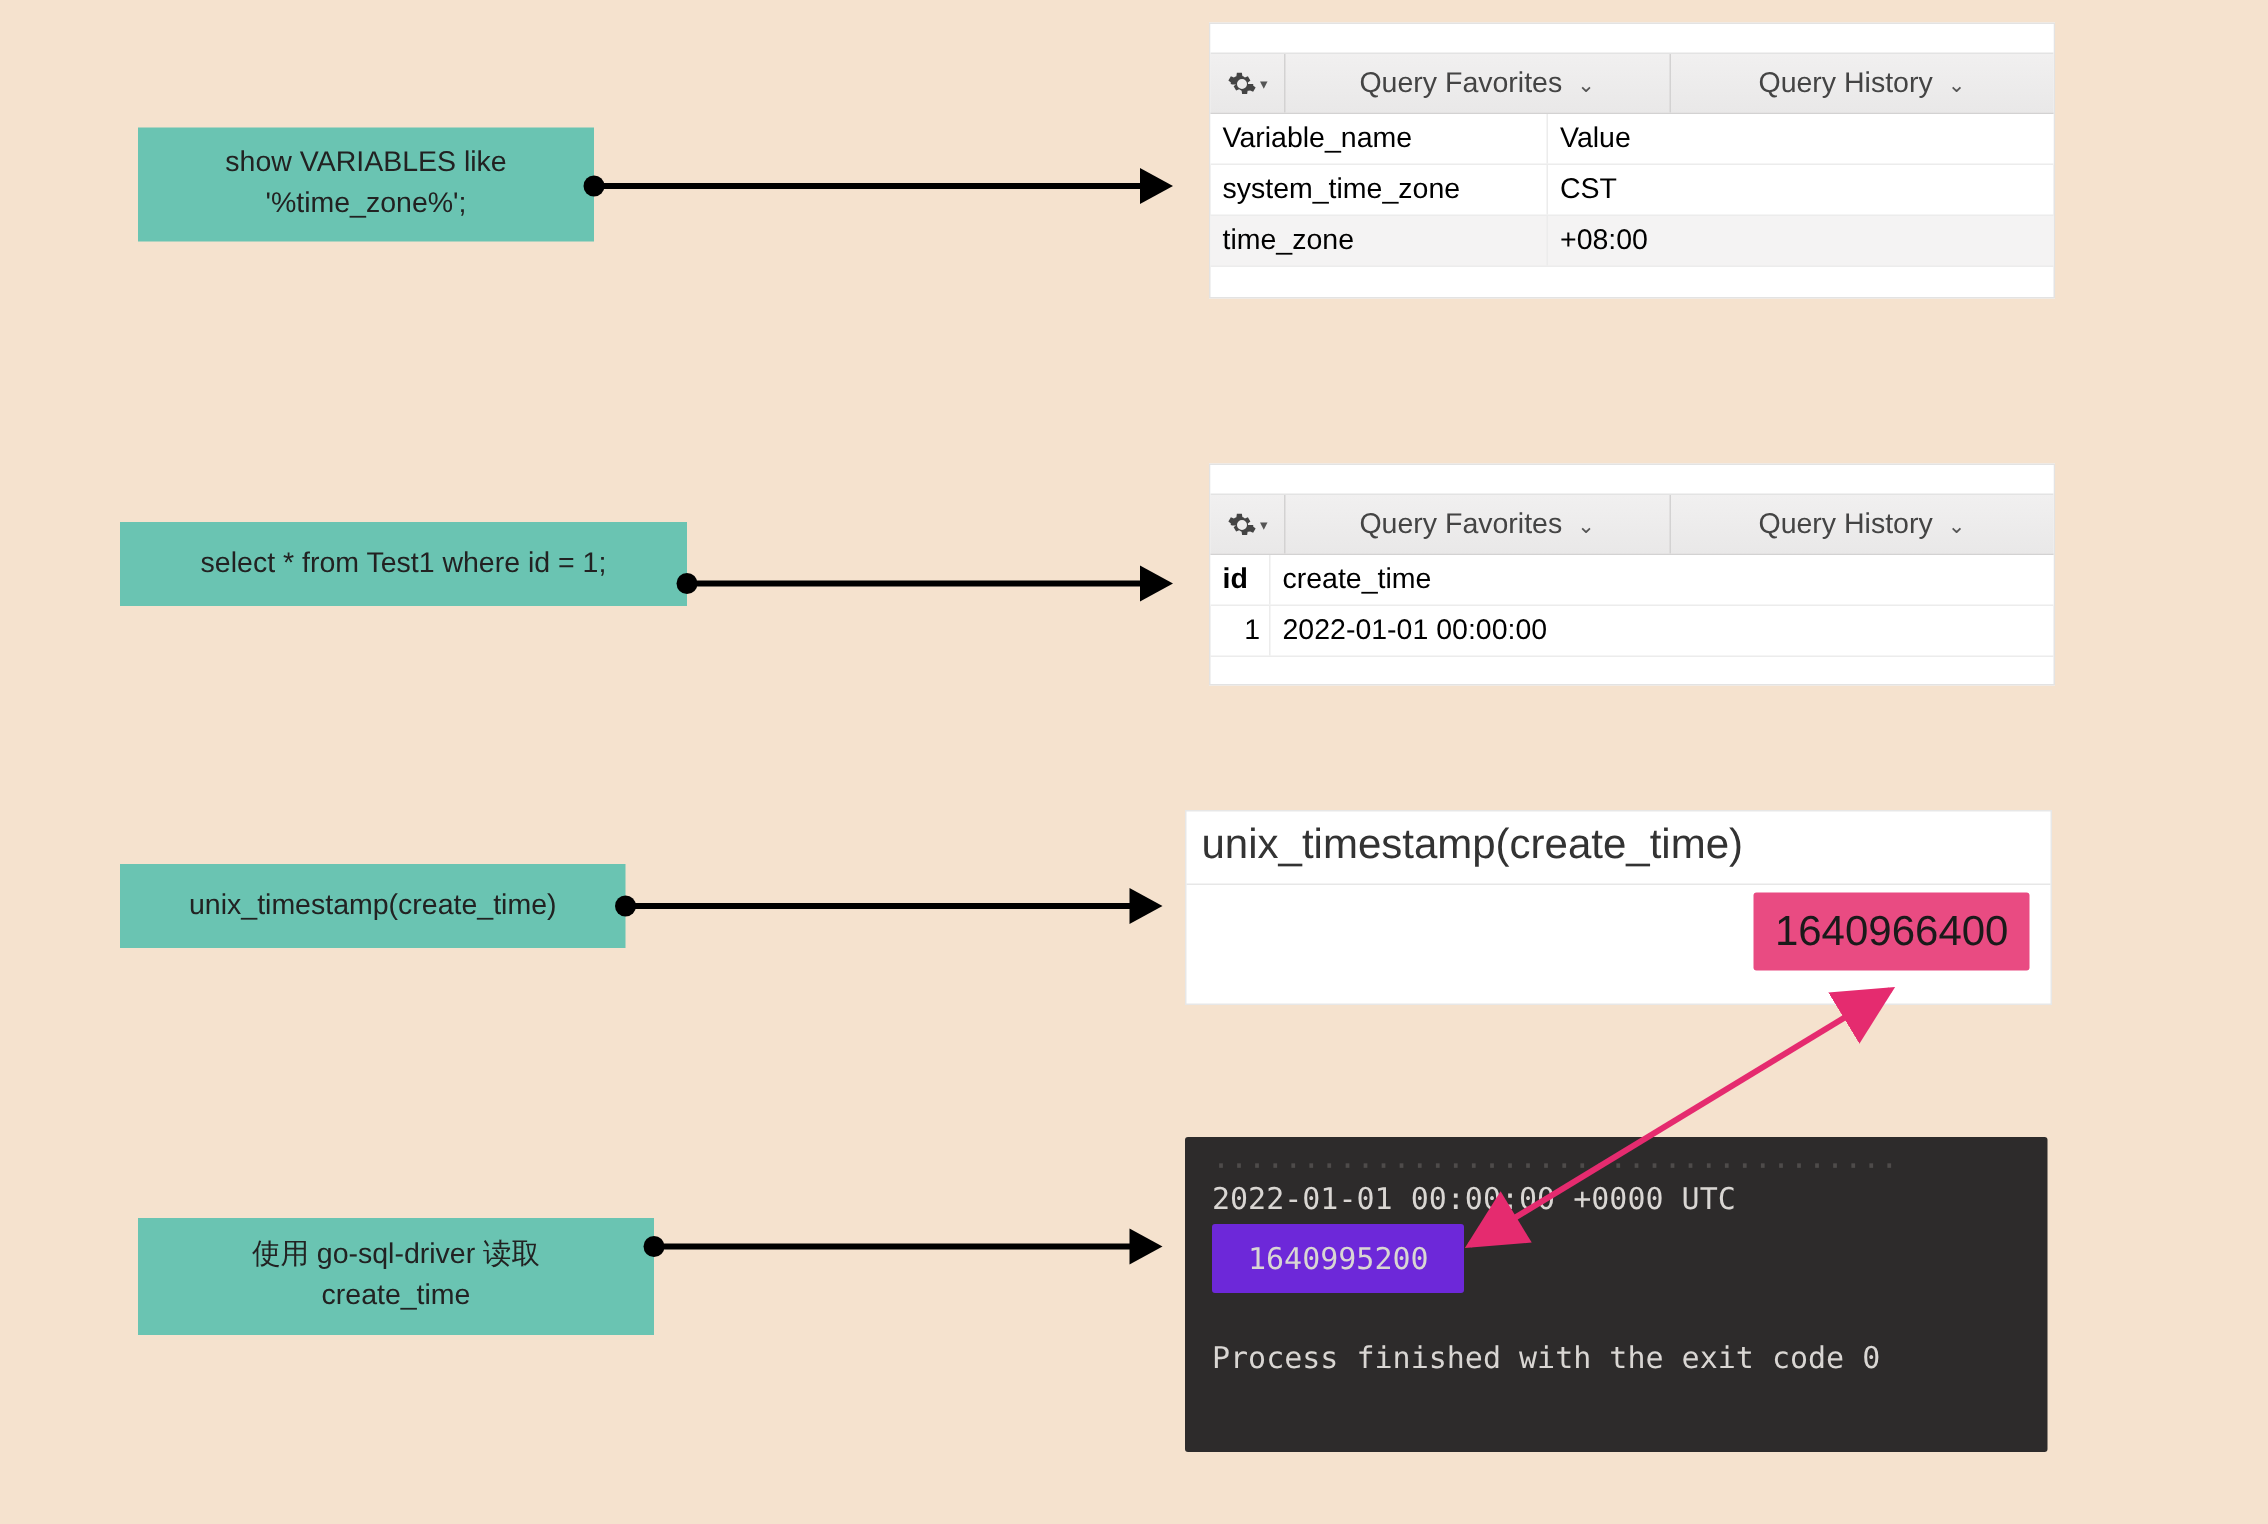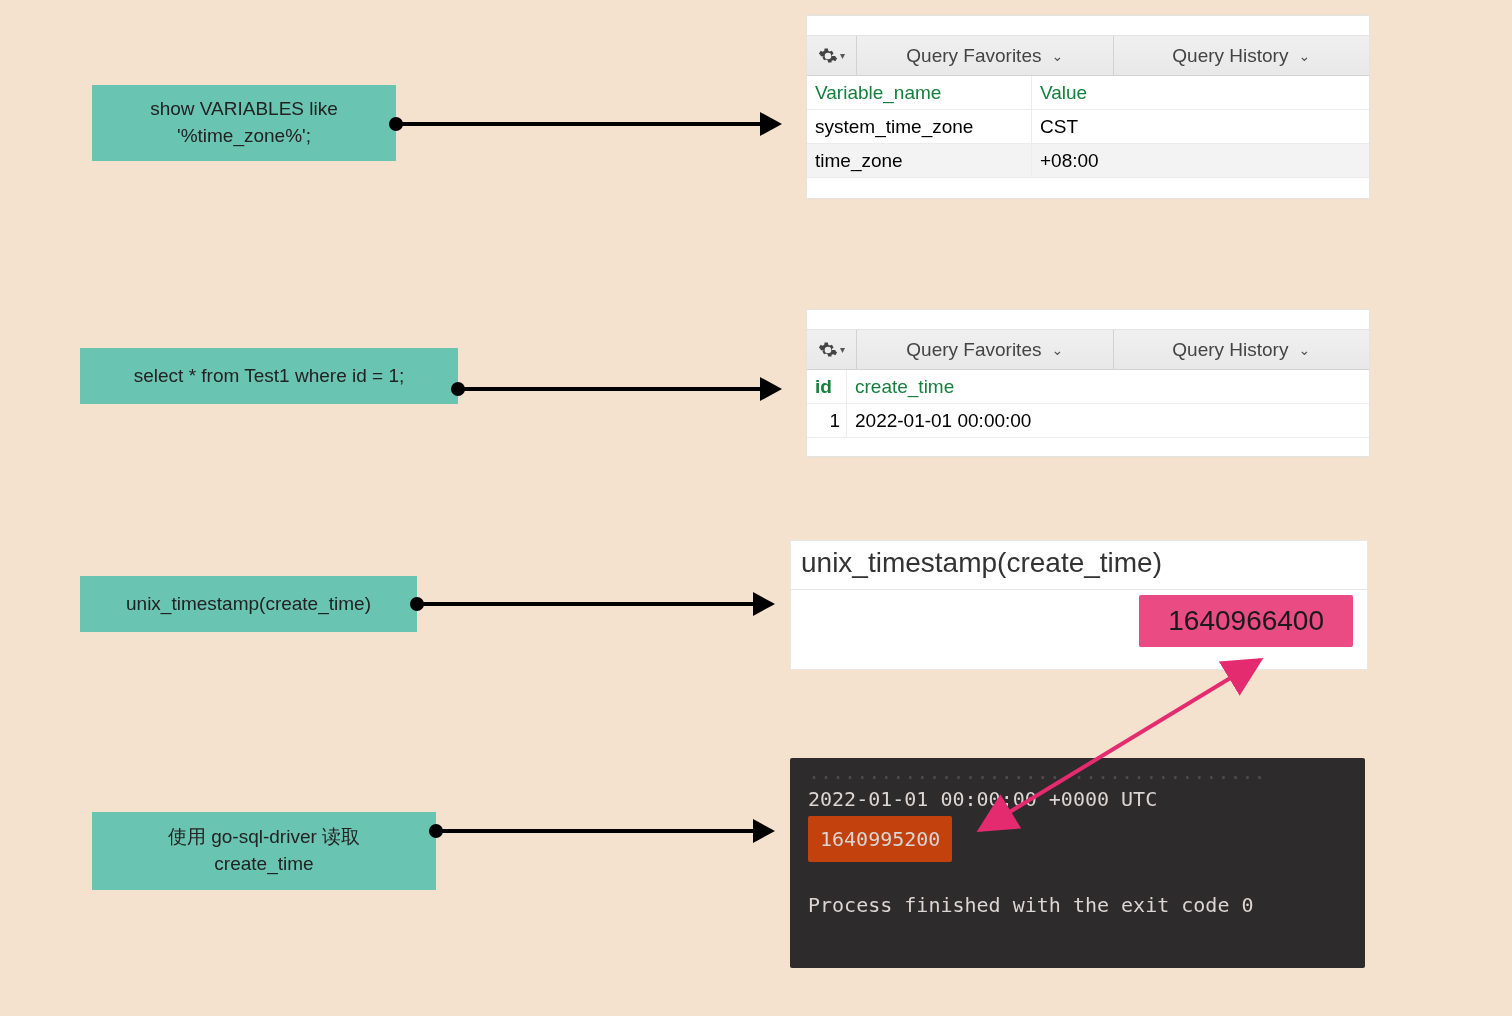--- a/index.html
+++ b/index.html
@@ -77,21 +77,21 @@
   .chev { font-size: 14px; color: #555; }
   .top-strip { height: 20px; background: #fff; border-bottom: 1px solid #e3e3e3; }
 
   .table-row {
     display: flex;
     font-size: 19px;
     height: 34px;
     align-items: center;
     border-bottom: 1px solid #ececec;
   }
-  .table-row.header { font-weight: 400; color: #15803d; background: #fff; }
+  .table-row.header { font-weight: 400; color: #000000; background: #fff; }
   .cell { padding: 0 8px; border-right: 1px solid #ececec; height: 100%; display:flex; align-items:center;}
   .cell:last-child { border-right: none; }
   .stripe { background: #f4f3f3; }
 
   
   .p1-col1 { width: 225px; }
   .p1-col2 { flex: 1; }
 
   
   .p2-col1 { width: 40px; justify-content: flex-end; padding-right:6px;}
@@ -113,21 +113,21 @@
     height: 62px;
     display: flex;
     align-items: center;
     justify-content: flex-end;
     padding-right: 14px;
   }
   .p3-highlight {
     background: #e94b82;
     color: #1a1a1a;
     font-size: 28px;
-    padding: 10px 29px;
+    padding: 10px 14px;
     border-radius: 2px;
     margin-left: 48px;
   }
 
   
   .terminal {
     position: absolute;
     background: #2d2b2b;
     color: #d9d6d3;
     font-family: "SFMono-Regular", Menlo, Consolas, monospace;
@@ -139,22 +139,22 @@
   .term-faded-top {
     color: #6f6c6a;
     font-size: 20px;
     white-space: nowrap;
     overflow: hidden;
     height: 10px;
     line-height: 10px;
     opacity: .5;
   }
   .term-highlight {
-    background: #c2410c;
-    padding: 6px 12px;
+    background: #6d28d9;
+    padding: 6px 24px;
     display: inline-block;
     border-radius: 2px;
   }
 
   
   .pink-arrow {
     position: absolute;
     pointer-events: none;
   }
   svg.gear-svg { width: 20px; height: 20px; }

